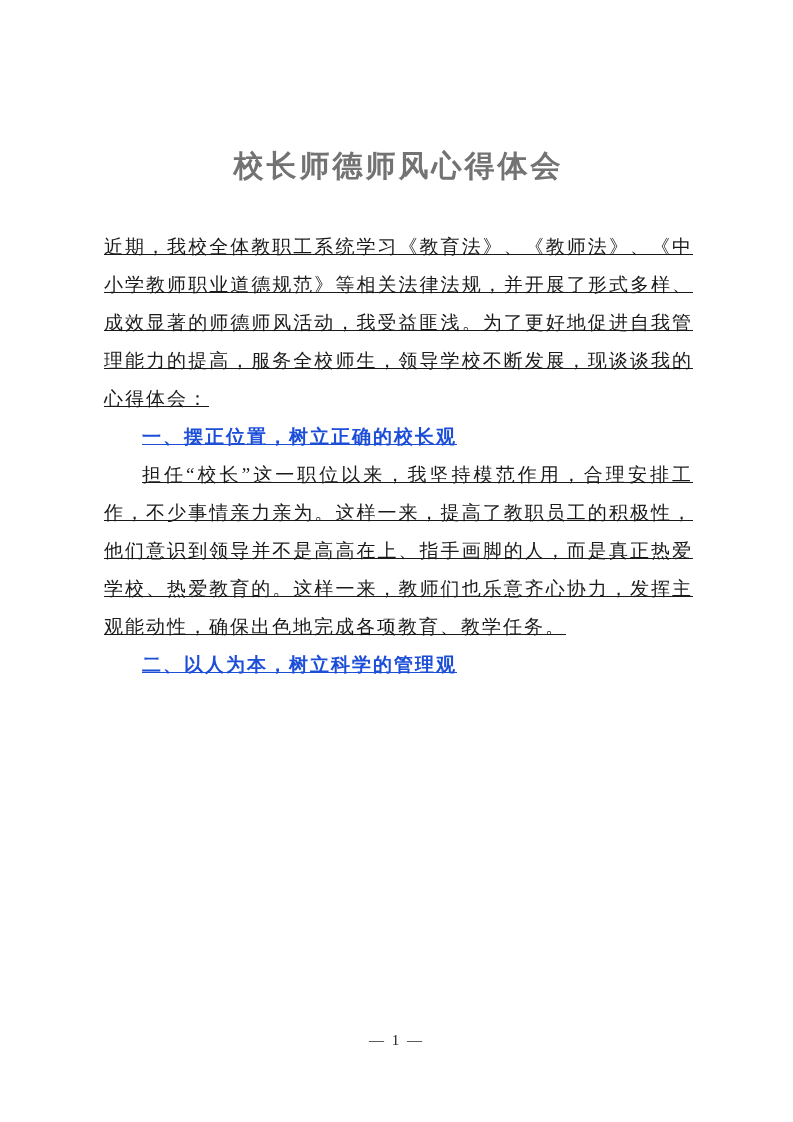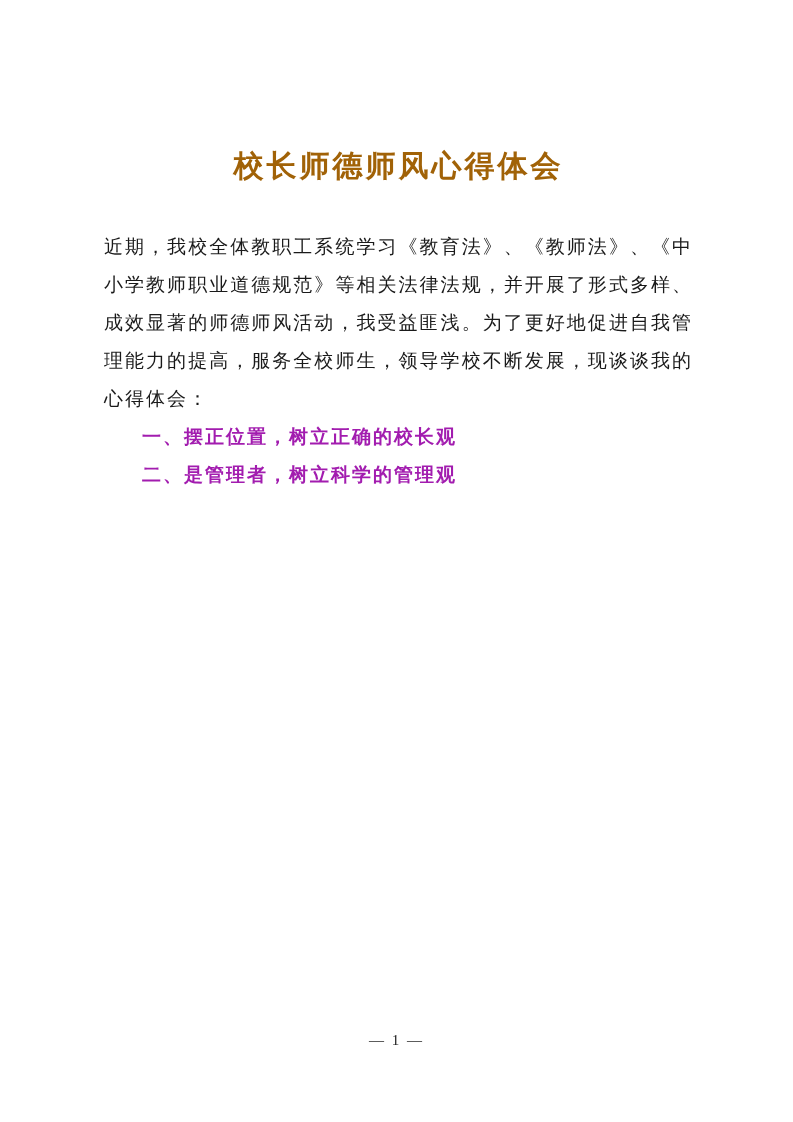--- a/index.html
+++ b/index.html
@@ -23,38 +23,39 @@
     top: 146px;
   }
   .doc-title {
     margin: 0 0 42px 0;
     font-family: "Liberation Sans", sans-serif;
     font-weight: bold;
     font-size: 30px;
     line-height: 40px;
     letter-spacing: 3px;
     text-align: center;
-    color: #a16207;
+    color: #737373;
   }
   .para {
     margin: 0;
     font-size: 19px;
     line-height: 38px;
     letter-spacing: 2px;
     text-align: justify;
     text-justify: inter-ideograph;
     color: #1a1a1a;
+    text-decoration: underline;
   }
   .para.indent {
     text-indent: 2em;
   }
   .para.heading {
     font-family: "Liberation Sans", sans-serif;
     font-weight: bold;
-    color: #a21caf;
+    color: #1d4ed8;
   }
   .footer {
     position: absolute;
     left: 0;
     right: 0;
     top: 1032px;
     text-align: center;
     font-size: 15px;
     letter-spacing: 2px;
     color: #222222;
@@ -62,17 +63,18 @@
 </style>
 </head>
 <body>
 
 <div class="page">
   <div class="content">
     <h1 class="doc-title">校长师德师风心得体会</h1>
     <div id="paragraphs">
         <p class="para">近期，我校全体教职工系统学习《教育法》、《教师法》、《中小学教师职业道德规范》等相关法律法规，并开展了形式多样、成效显著的师德师风活动，我受益匪浅。为了更好地促进自我管理能力的提高，服务全校师生，领导学校不断发展，现谈谈我的心得体会：</p>
         <p class="para heading indent">一、摆正位置，树立正确的校长观</p>
-        <p class="para heading indent">二、是管理者，树立科学的管理观</p>
+        <p class="para indent">担任“校长”这一职位以来，我坚持模范作用，合理安排工作，不少事情亲力亲为。这样一来，提高了教职员工的积极性，他们意识到领导并不是高高在上、指手画脚的人，而是真正热爱学校、热爱教育的。这样一来，教师们也乐意齐心协力，发挥主观能动性，确保出色地完成各项教育、教学任务。</p>
+        <p class="para heading indent">二、以人为本，树立科学的管理观</p>
       </div>
   </div>
   <div class="footer">— 1 —</div>
 </div>
 
 </body></html>

